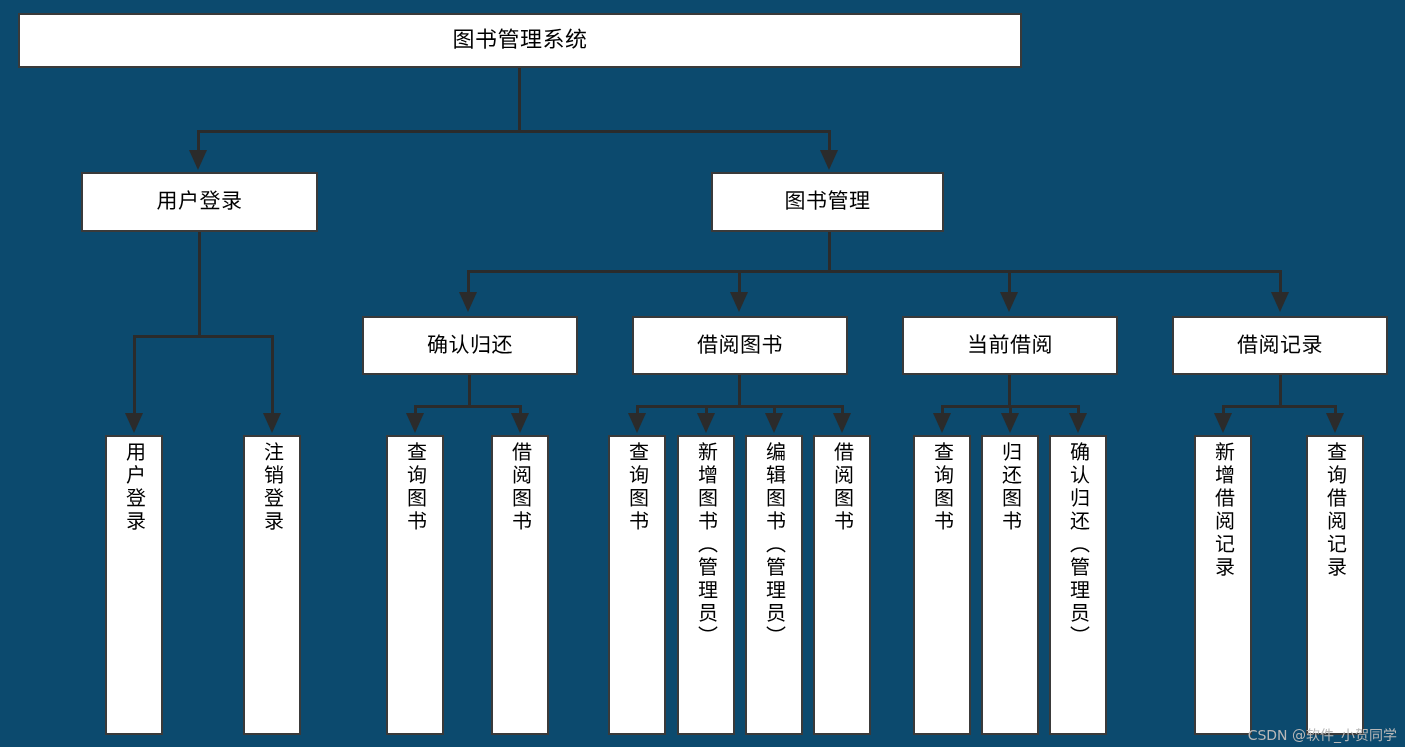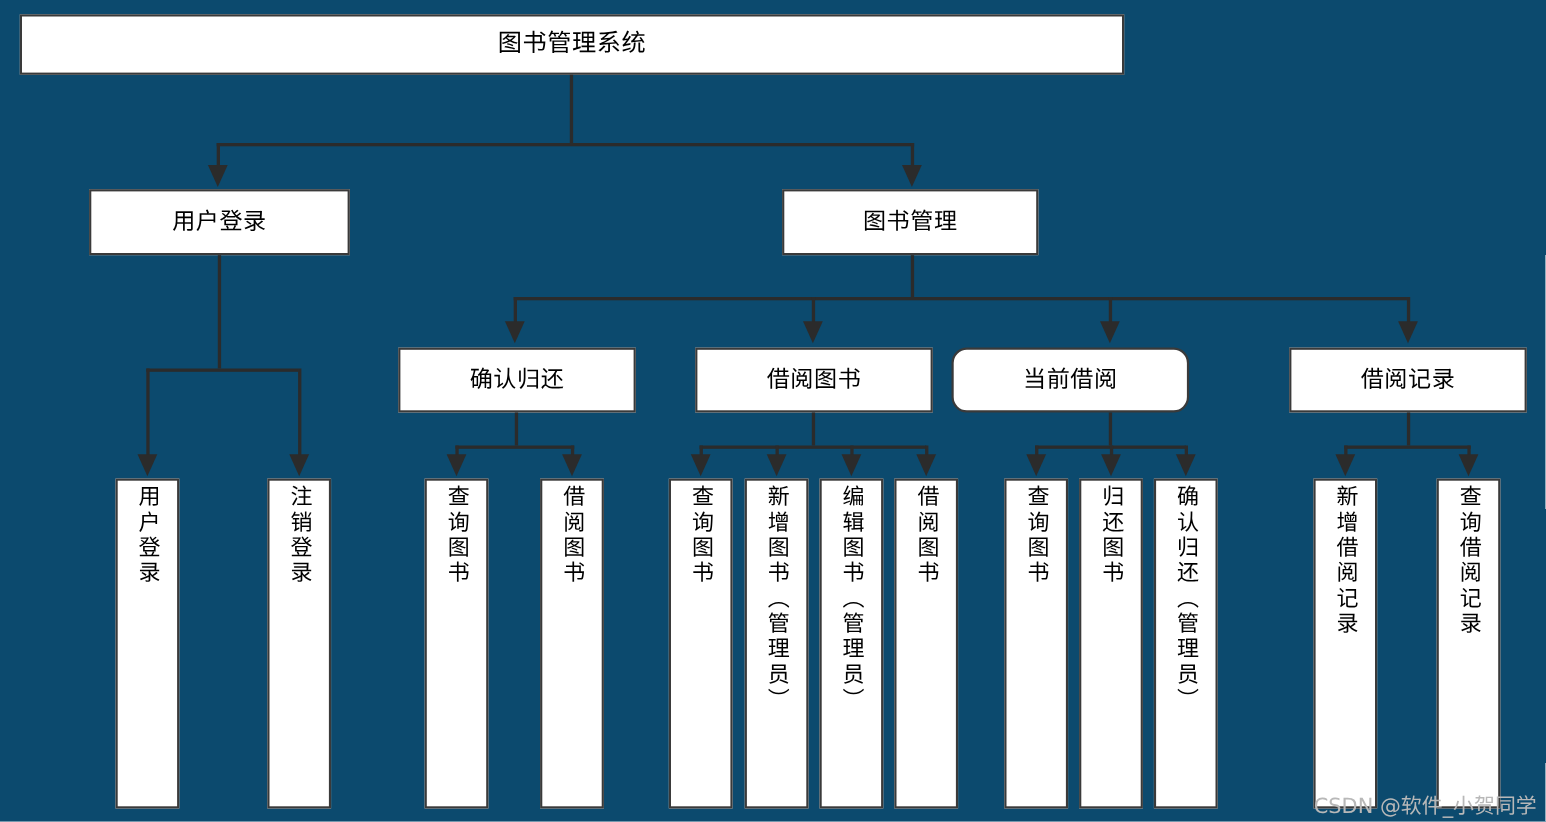--- a/index.html
+++ b/index.html
@@ -73,21 +73,21 @@
     height: 0;
     border-left: 9px solid transparent;
     border-right: 9px solid transparent;
     border-top: 20px solid #2b2b2b;
   }
   
   #watermark {
     position: absolute;
     right: 8px;
     bottom: 3px;
-    font-size: 19px;
+    font-size: 14px;
     color: #b8b8b8;
     white-space: nowrap;
     font-family: "DejaVu Sans", "Liberation Sans", sans-serif;
   }
 </style>
 </head>
 <body>
 
 <div id="canvas">
 
@@ -136,21 +136,21 @@
   <div class="arrow" style="left:1000px; top:292px;"></div>
   <div class="vline" style="left:1279px; top:270px; height:24px;"></div>
   <div class="arrow" style="left:1271px; top:292px;"></div>
 
   <div class="node level3" style="left:362px; top:316px; width:216px; height:59px;">
     <span class="htext">确认归还</span>
   </div>
   <div class="node level3" style="left:632px; top:316px; width:216px; height:59px;">
     <span class="htext">借阅图书</span>
   </div>
-  <div class="node level3" style="left:865px; top:316px; width:216px; height:59px;border-radius:14px;">
+  <div class="node level3" style="left:902px; top:316px; width:216px; height:59px;">
     <span class="htext">当前借阅</span>
   </div>
   <div class="node level3" style="left:1172px; top:316px; width:216px; height:59px;align-items:center;">
     <span class="htext">借阅记录</span>
   </div>
 
   <div class="vline" style="left:468px; top:375px; height:30px;"></div>
   <div class="hline" style="left:414px; top:405px; width:108px;"></div>
   <div class="vline" style="left:414px; top:405px; height:12px;"></div>
   <div class="arrow" style="left:406px; top:413px;"></div>

